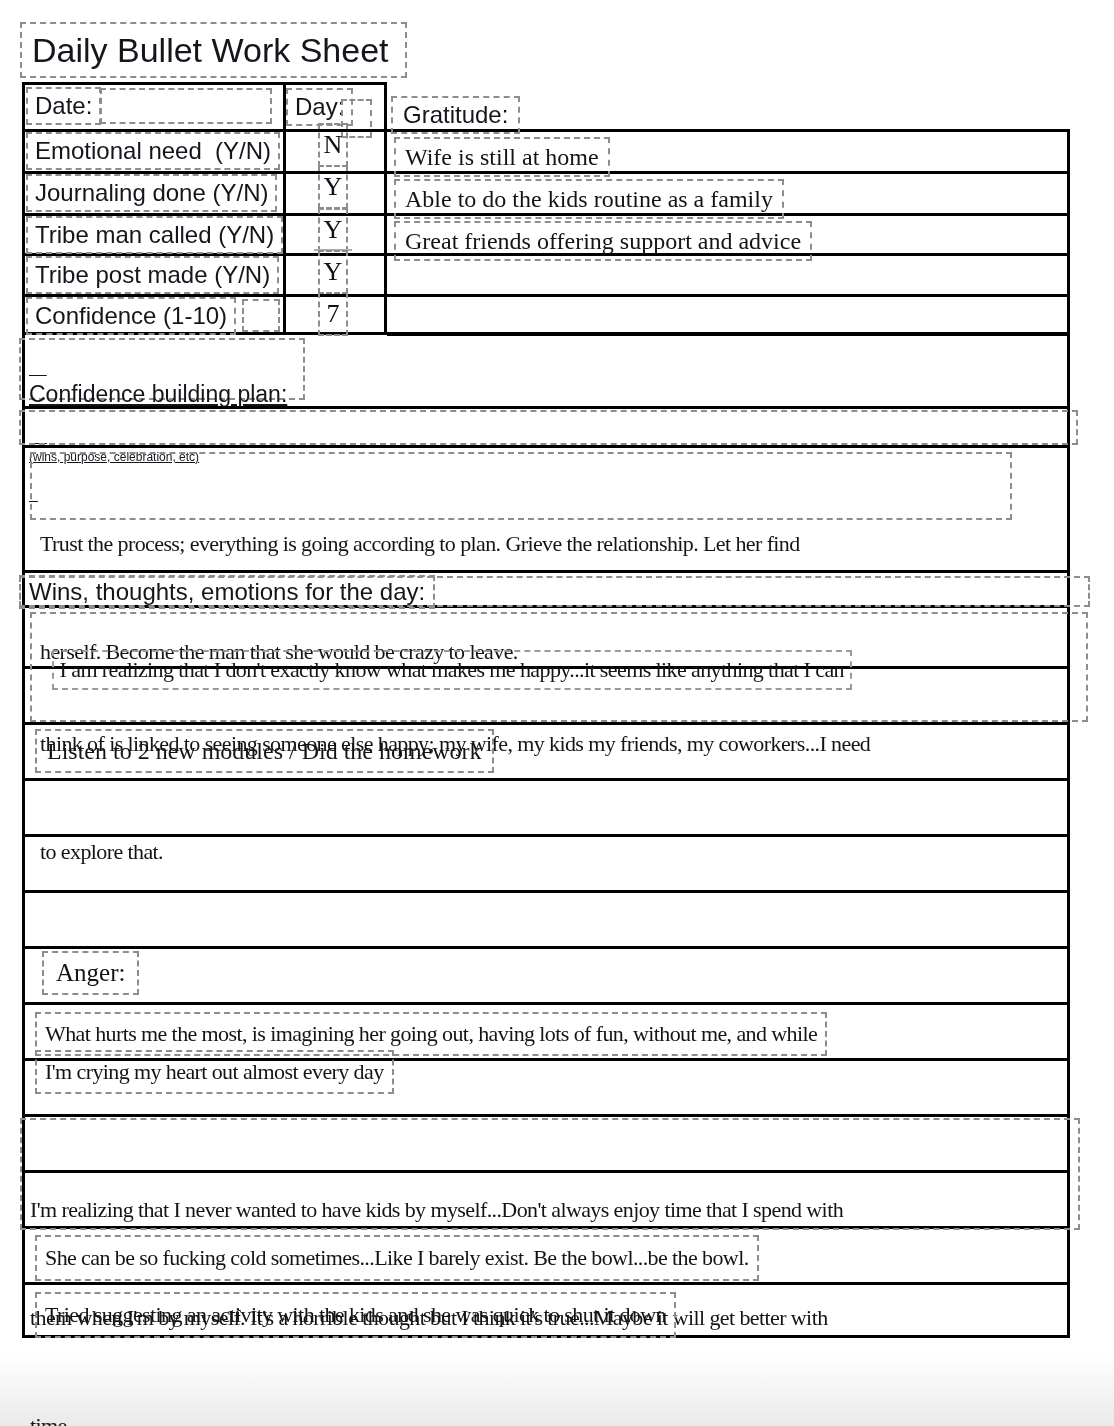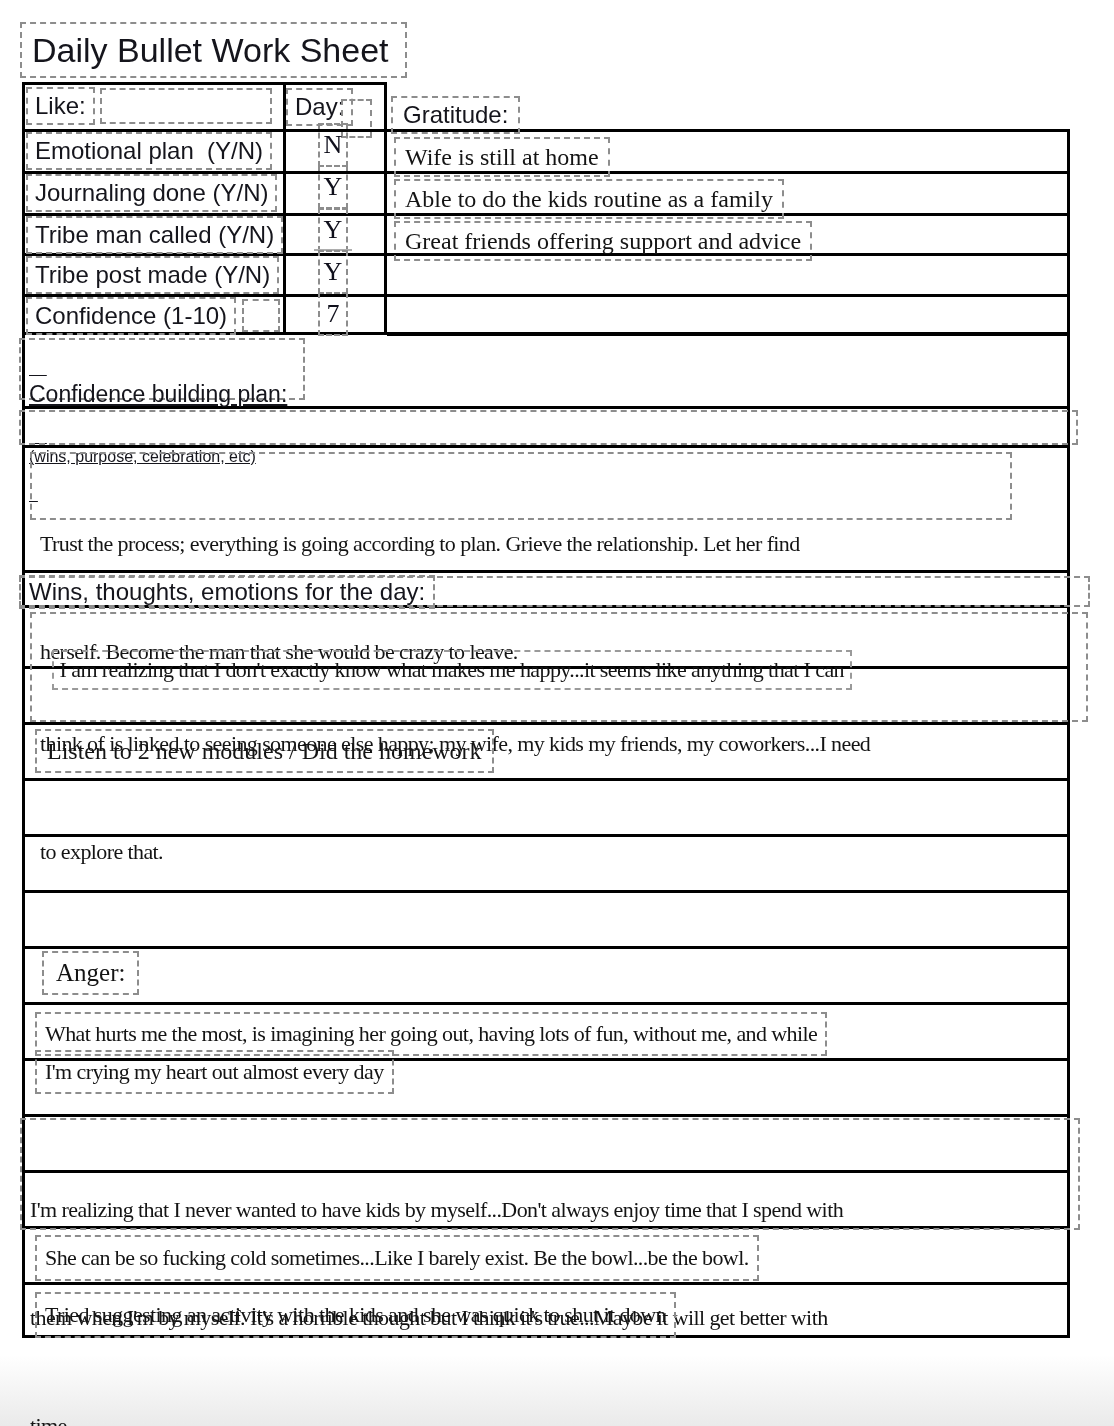--- a/index.html
+++ b/index.html
@@ -53,21 +53,21 @@
   #val1{left:318px;top:165px;}
   #val2{left:318px;top:208px;}
   #val3{left:318px;top:250px;}
   #val4{left:318px;top:292px;}
   #grayLine{position:absolute;left:314px;top:249px;width:38px;height:0;border-top:2px solid #adadad;}
   #gratLabel{left:391px;top:96px;padding:2px 10px;}
   #grat0{left:394px;top:137px;}
   #grat1{left:394px;top:179px;}
   #grat2{left:394px;top:221px;}
   #planBox{left:19px;top:338px;width:286px;height:62px;padding:2px 8px;text-decoration:underline;}
-  #planBox .sub{font-size:16px;line-height:22px;}
+  #planBox .sub{font-size:12px;line-height:22px;}
   #planBox .main{font-size:23px;line-height:32px;}
   #ctxOuter{left:19px;top:410px;width:1059px;height:35px;}
   #ctxLabel{left:19px;top:410px;width:693px;height:35px;font-size:24px;line-height:29px;padding:1px 8px;}
   #trustBox{left:30px;top:452px;width:982px;height:68px;padding:0 8px;}
   #winsOuter{left:19px;top:576px;width:1071px;height:31px;}
   #winsLabel{left:19px;top:575px;font-size:24px;line-height:28px;padding:1px 8px;}
   #para1Box{left:30px;top:612px;width:1058px;height:110px;padding:0;}
   #para1Box .inner1{border:2px dashed #9a9a9a;padding:0 6px;display:inline-block;}
   #para1Box .pl{padding-left:8px;}
   #entry2Box{left:35px;top:729px;font-size:24px;line-height:34px;padding:3px 10px;}
@@ -111,26 +111,26 @@
   <div class="hline glines" style="top:946px"></div>
   <div class="hline glines" style="top:1002px"></div>
   <div class="hline glines" style="top:1058px"></div>
   <div class="hline glines" style="top:1114px"></div>
   <div class="hline glines" style="top:1170px"></div>
   <div class="hline glines" style="top:1226px"></div>
   <div class="hline glines" style="top:1282px"></div>
 
   <div class="dash sans" id="titleBox">Daily Bullet Work Sheet</div>
 
-  <div class="dash sans lab24" id="dateLabel">Like:</div>
+  <div class="dash sans lab24" id="dateLabel">Date:</div>
   <div class="dash" id="dateEmpty"></div>
   <div class="dash sans lab24" id="dayLabel">Day:</div>
   <div class="dash" id="dayEmpty"></div>
 
-  <div class="dash sans lab24" id="chk0">Emotional plan  (Y/N)</div>
+  <div class="dash sans lab24" id="chk0">Emotional need  (Y/N)</div>
   <div class="dash sans lab24" id="chk1">Journaling done (Y/N)</div>
   <div class="dash sans lab24" id="chk2">Tribe man called (Y/N)</div>
   <div class="dash sans lab24" id="chk3">Tribe post made (Y/N)</div>
   <div class="dash sans lab24" id="chk4">Confidence (1-10)</div>
   <div class="dash" id="chkExtra"></div>
 
   <div class="dash valbox" id="val0">N</div>
   <div class="dash valbox" id="val1">Y</div>
   <div class="dash valbox" id="val2">Y</div>
   <div id="grayLine"></div>

